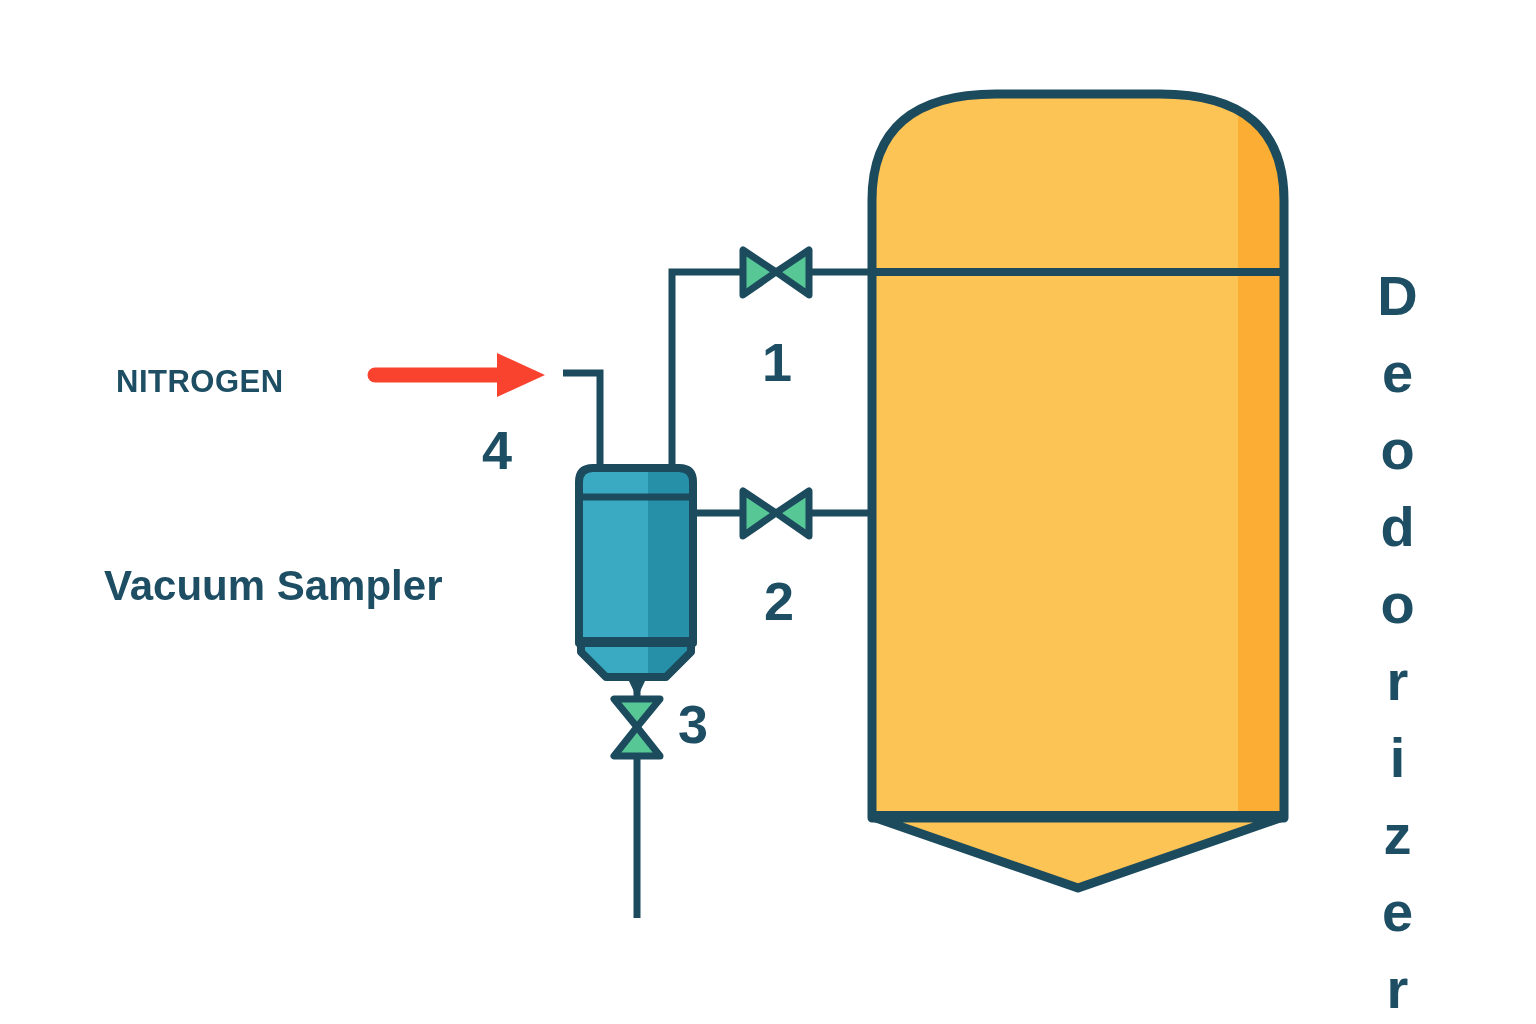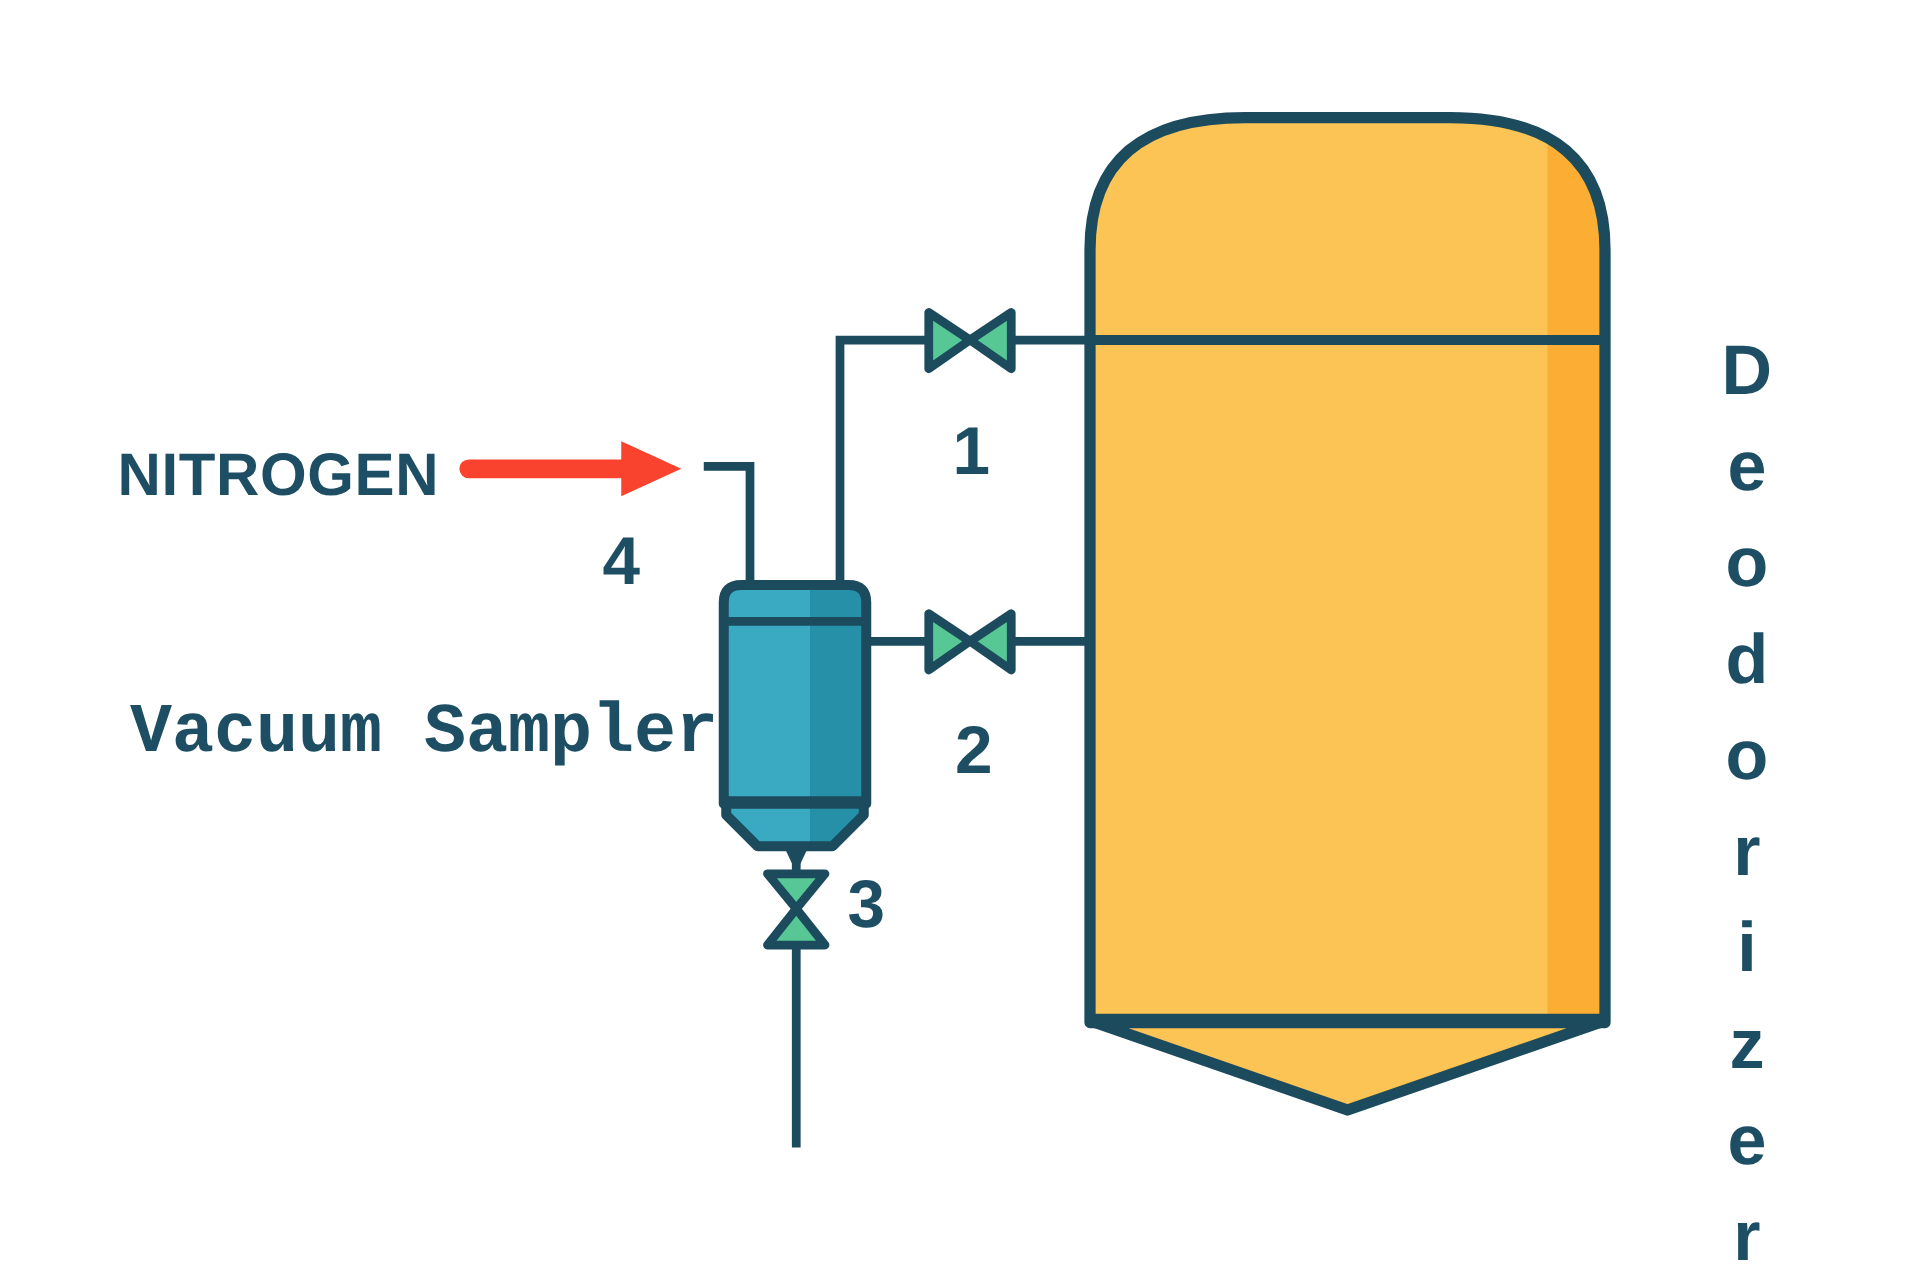--- a/index.html
+++ b/index.html
@@ -21,33 +21,32 @@
     top: 0;
   }
   .lbl {
     position: absolute;
     color: #1d4e63;
     font-weight: 700;
     white-space: nowrap;
     user-select: none;
   }
   .lbl-nitrogen {
-    left: 94px;
+    left: 116px;
     top: 383px;
     transform: translateY(-54%);
-    font-size: 48px;
+    font-size: 31px;
     letter-spacing: 0.5px;
   }
   .lbl-sampler {
     left: 104px;
     top: 588px;
     transform: translateY(-54%);
-    font-size: 56px;
+    font-size: 42px;
     letter-spacing: 0px;
-    font-family: Liberation Mono, monospace;
   }
   .lbl-num {
     font-size: 54px;
     transform: translate(-50%, -54%);
   }
   .lbl-num-1 { left: 777px; top: 364px; }
   .lbl-num-2 { left: 779px; top: 603px; }
   .lbl-num-3 { left: 693px; top: 726px; }
   .lbl-num-4 { left: 497px; top: 452px; }
   .lbl-deodorizer {

